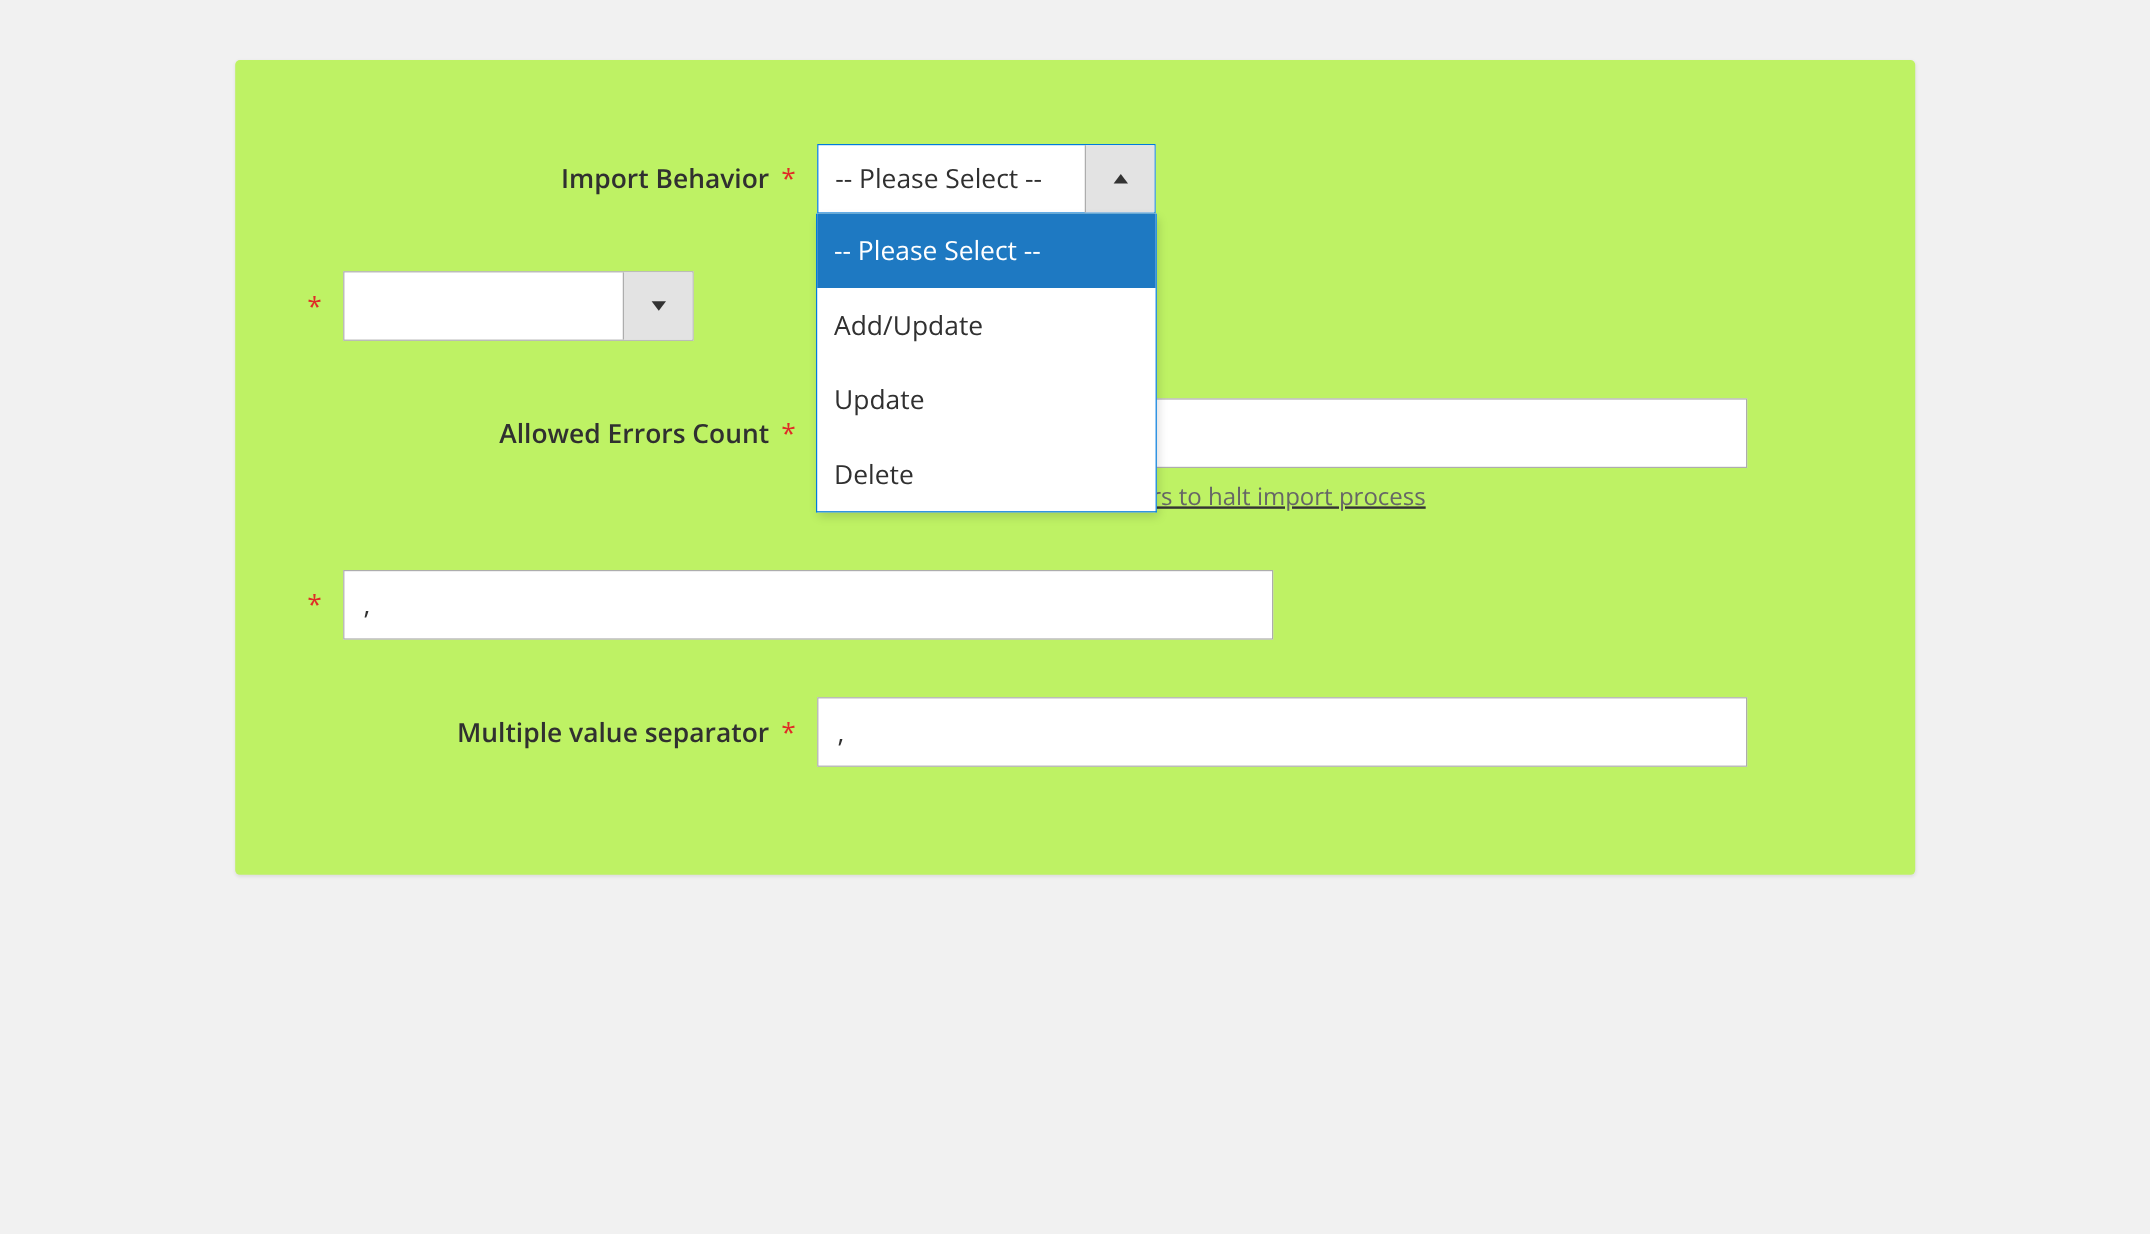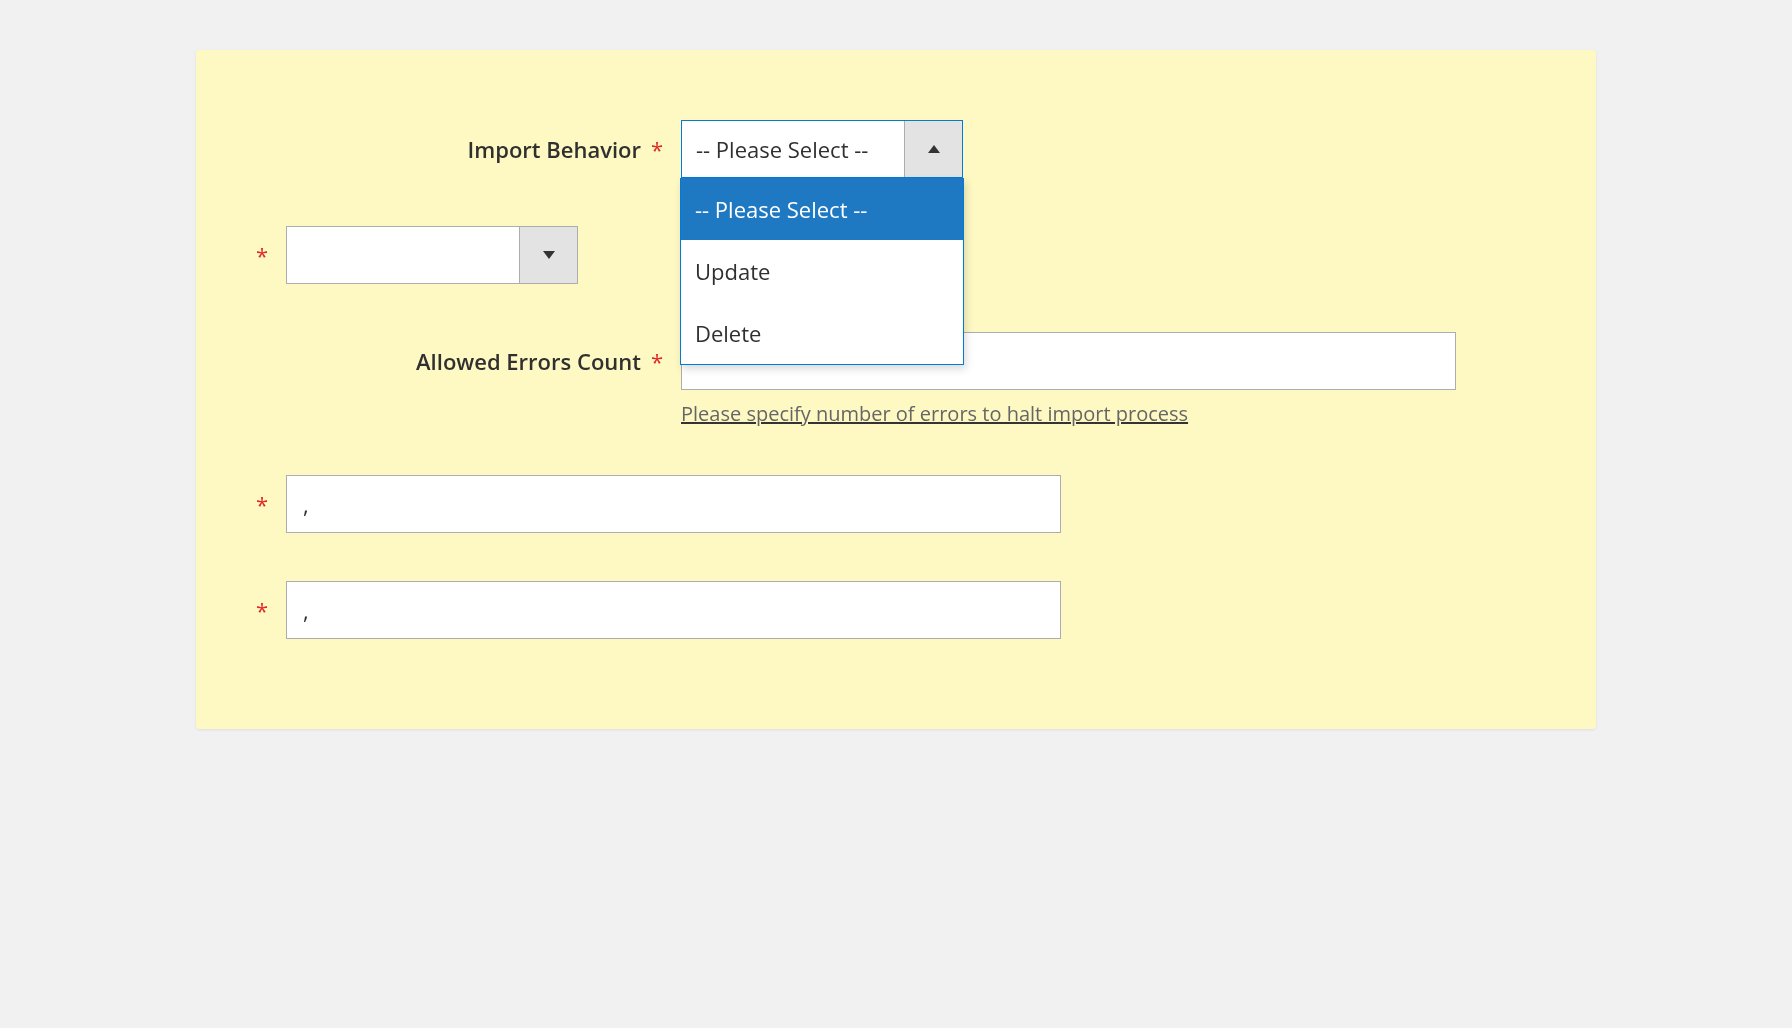--- a/index.html
+++ b/index.html
@@ -8,21 +8,21 @@
       box-sizing: border-box;
     }
     body {
       font-family: 'Open Sans', -apple-system, BlinkMacSystemFont, 'Segoe UI', Helvetica, Arial, sans-serif;
       background: #f1f1f1;
       padding: 50px;
       font-size: 16px;
       color: #333;
     }
     .card {
-      background: #fef9c3;
+      background: #bef264;
       border-radius: 4px;
       box-shadow: 0 1px 3px rgba(0,0,0,0.08);
       padding: 70px 60px 90px 60px;
       max-width: 1400px;
       margin: 0 auto;
       position: relative;
     }
     .form-row {
       display: flex;
       align-items: flex-start;
@@ -147,20 +147,21 @@
         <div class="select-display">
           <div class="select-value">-- Please Select --</div>
           <div class="select-arrow-btn">
             <svg viewBox="0 0 14 10">
               <polygon points="7,1 13,9 1,9" fill="#333"></polygon>
             </svg>
           </div>
         </div>
         <div class="dropdown">
           <div class="dropdown-item selected">-- Please Select --</div>
+          <div class="dropdown-item">Add/Update</div>
           <div class="dropdown-item">Update</div>
           <div class="dropdown-item">Delete</div>
         </div>
       </div>
     </div>
   </div>
 
   <div class="form-row">
     <div class="required-mark">*</div>
     <div class="field-col">
@@ -185,19 +186,20 @@
   </div>
 
   <div class="form-row">
     <div class="required-mark">*</div>
     <div class="field-col">
       <input type="text" class="text-input" value="," style="">
     </div>
   </div>
 
   <div class="form-row" style="margin-bottom:0">
+    <div class="label-col">Multiple value separator</div>
     <div class="required-mark">*</div>
     <div class="field-col">
       <input type="text" class="text-input" value="," style="">
     </div>
   </div>
 
 </div>
 
 </body></html>

